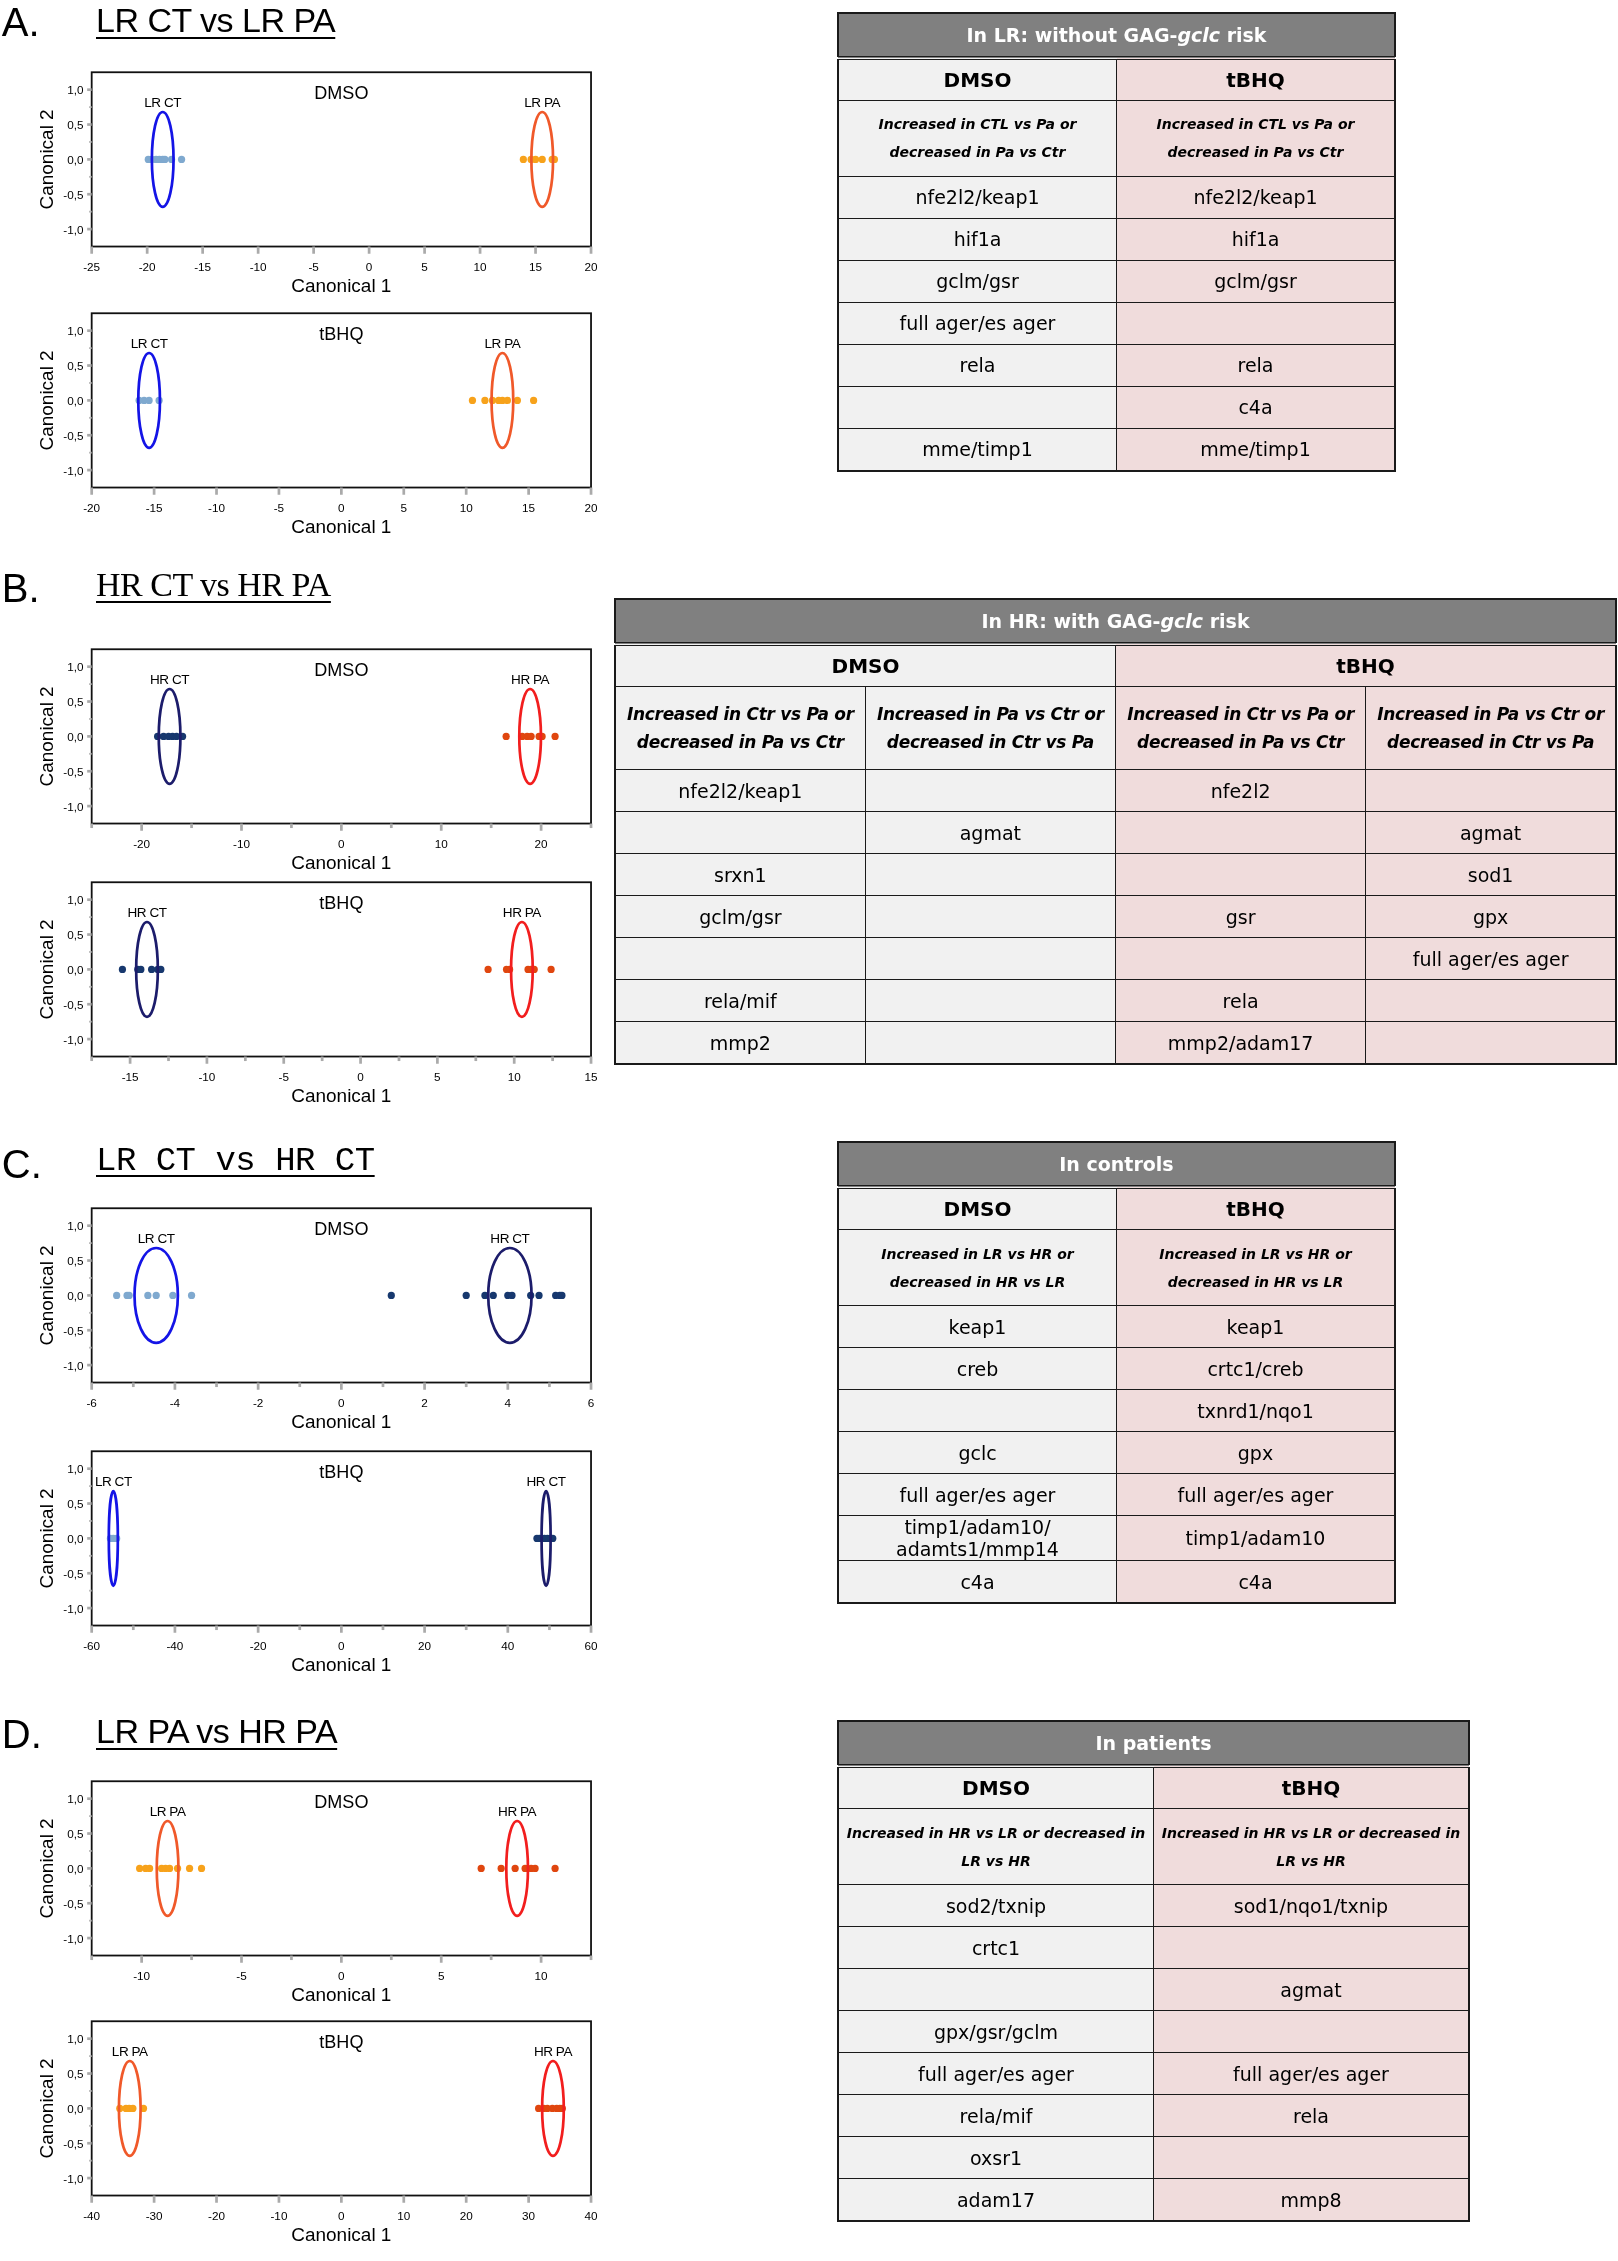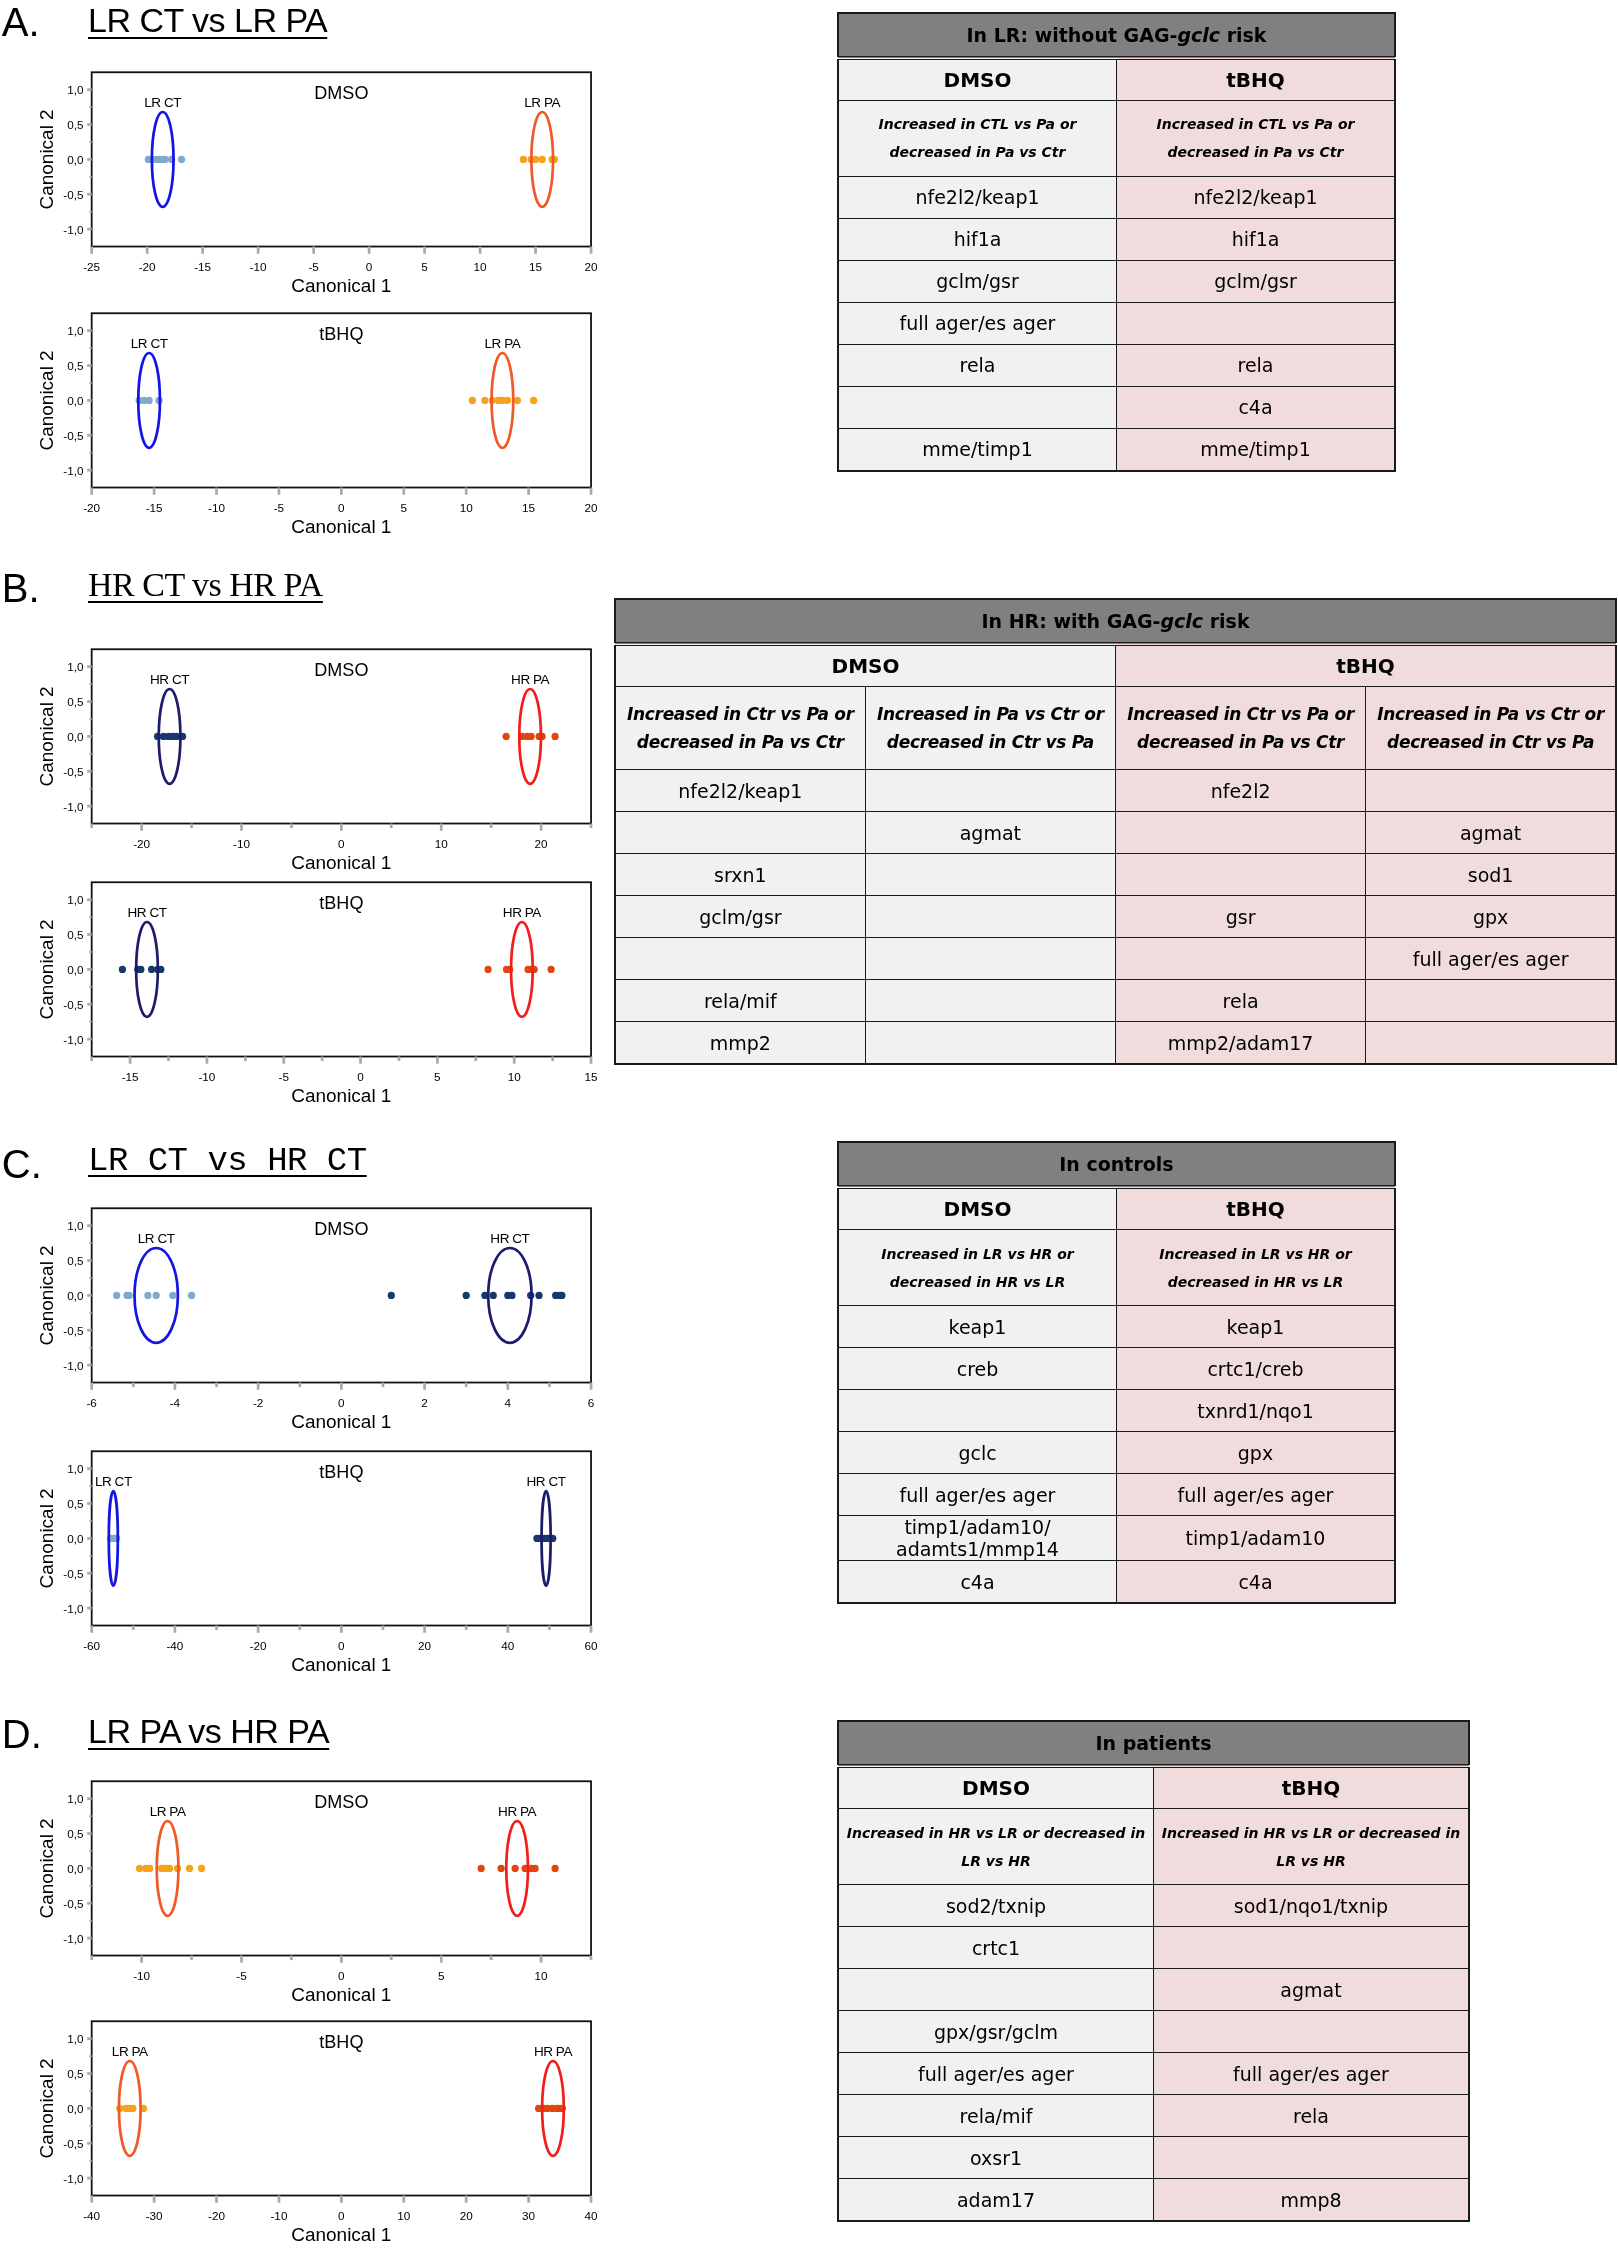--- a/index.html
+++ b/index.html
@@ -1,26 +1,26 @@
 <!DOCTYPE html>
 <html style="font-size:14.5px"><head>
 <meta charset="utf-8">
 <style>
   html, body { margin: 0; padding: 0; background: #ffffff; }
   body { width: 1618px; height: 2262px; position: relative; overflow: hidden;
          font-family: "DejaVu Sans", "Liberation Sans", sans-serif; color: #000; }
   .panel-letter { position: absolute; font-family: "Liberation Sans", sans-serif; font-size: 40px; line-height: 1; }
   .panel-title { position: absolute; font-family: "Liberation Sans", sans-serif; font-size: 34px; line-height: 1;
-                 text-decoration: underline; text-underline-offset: 5.4px; text-decoration-thickness: 1.8px; letter-spacing: -0.5px; }
+                 text-decoration: underline; text-underline-offset: 5.4px; text-decoration-thickness: 1.8px; letter-spacing: -0.5px; margin-left: 8px; }
   .plot { position: absolute; left: 0; width: 615px; }
   .plot svg { display: block; overflow: visible; }
   .tbl { position: absolute; border-collapse: collapse; table-layout: fixed; border: 2.7px solid #1a1a1a;
          font-family: "DejaVu Sans", sans-serif; }
   .tbl td, .tbl th { border: 1.8px solid #1a1a1a; text-align: center; vertical-align: middle; padding: 0 1.8px; }
-  .tbl .hdr { background: #808080; color: #000000; font-weight: bold; font-size: 19px; height: 42px;
+  .tbl .hdr { background: #808080; color: #ffffff; font-weight: bold; font-size: 19px; height: 42px;
               border-bottom: 4.5px double #1a1a1a; }
   .tbl .trt { font-weight: bold; font-size: 20px; height: 40px; }
   .tbl .sub { font-weight: bold; font-style: italic; font-size: 14px; line-height: 28px; }
   .tbl .cell { font-size: 19px; height: 41px; }
   .tbl .dmso { background: #f1f1f1; }
   .tbl .tbhq { background: #f0dcdc; }
   .tbl .sub-tbl-b { font-size: 17px; line-height: 28px; letter-spacing: -0.3px; }
 </style>
 </head>
 <body>

